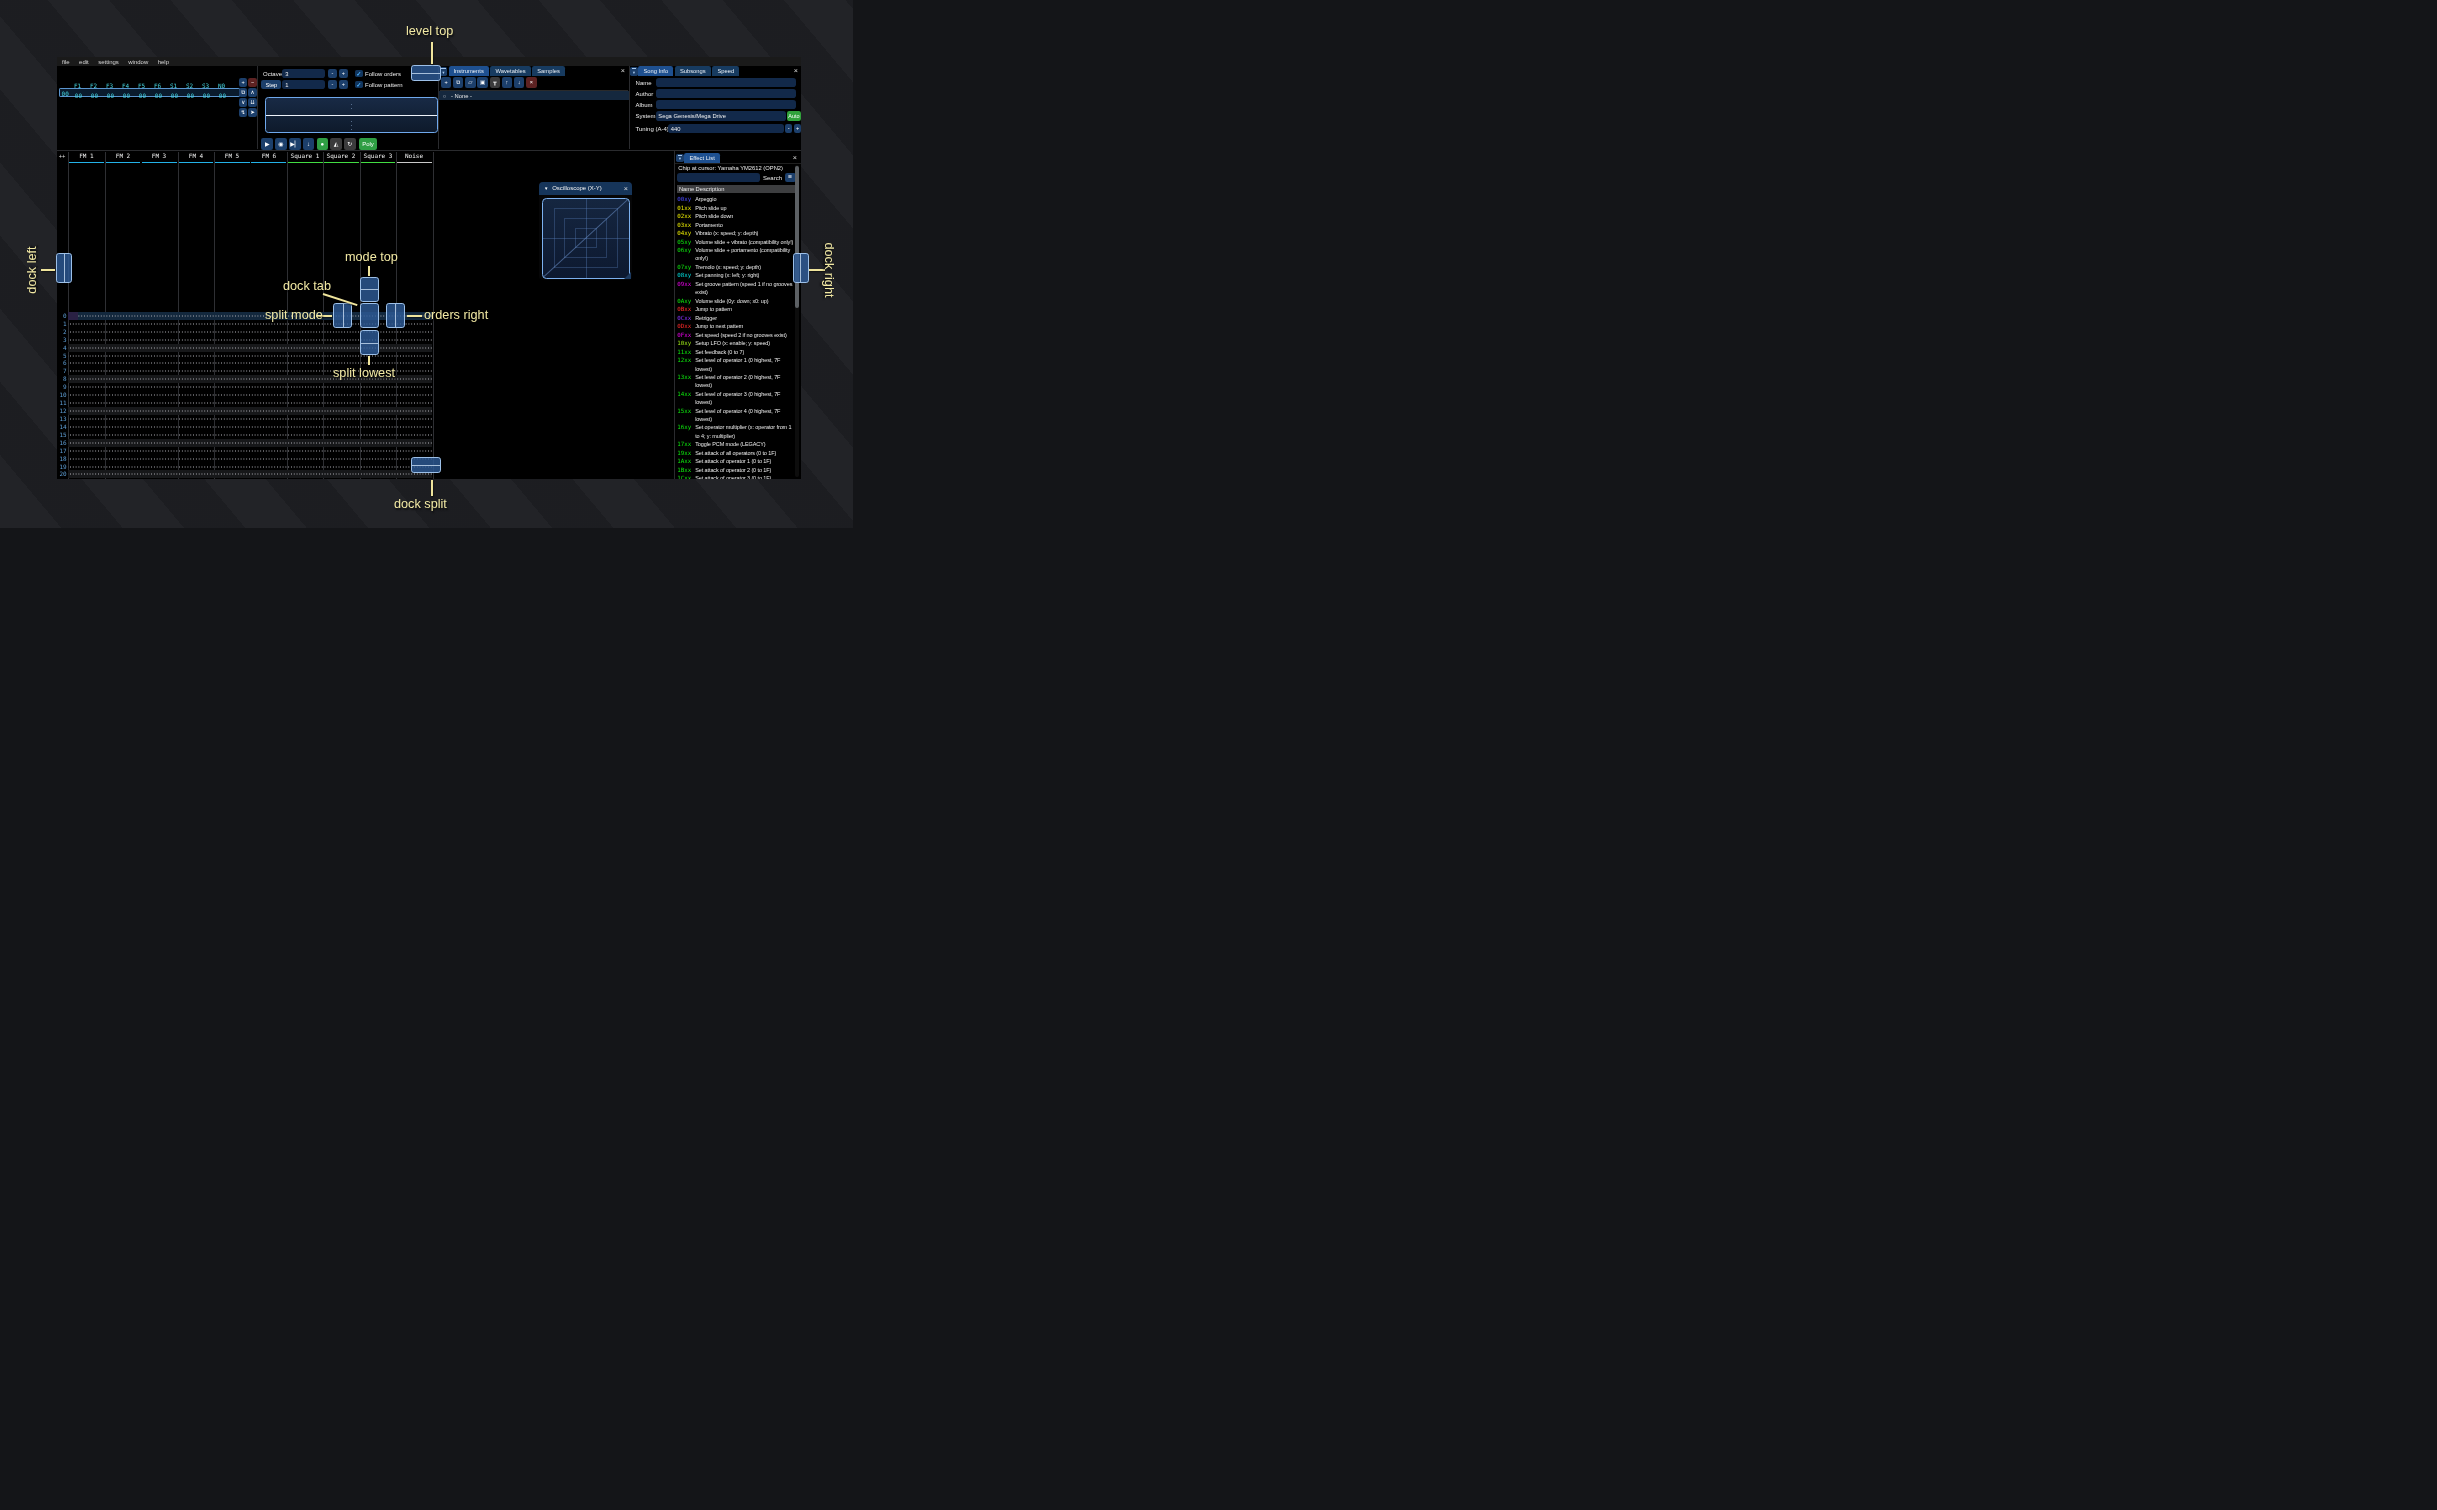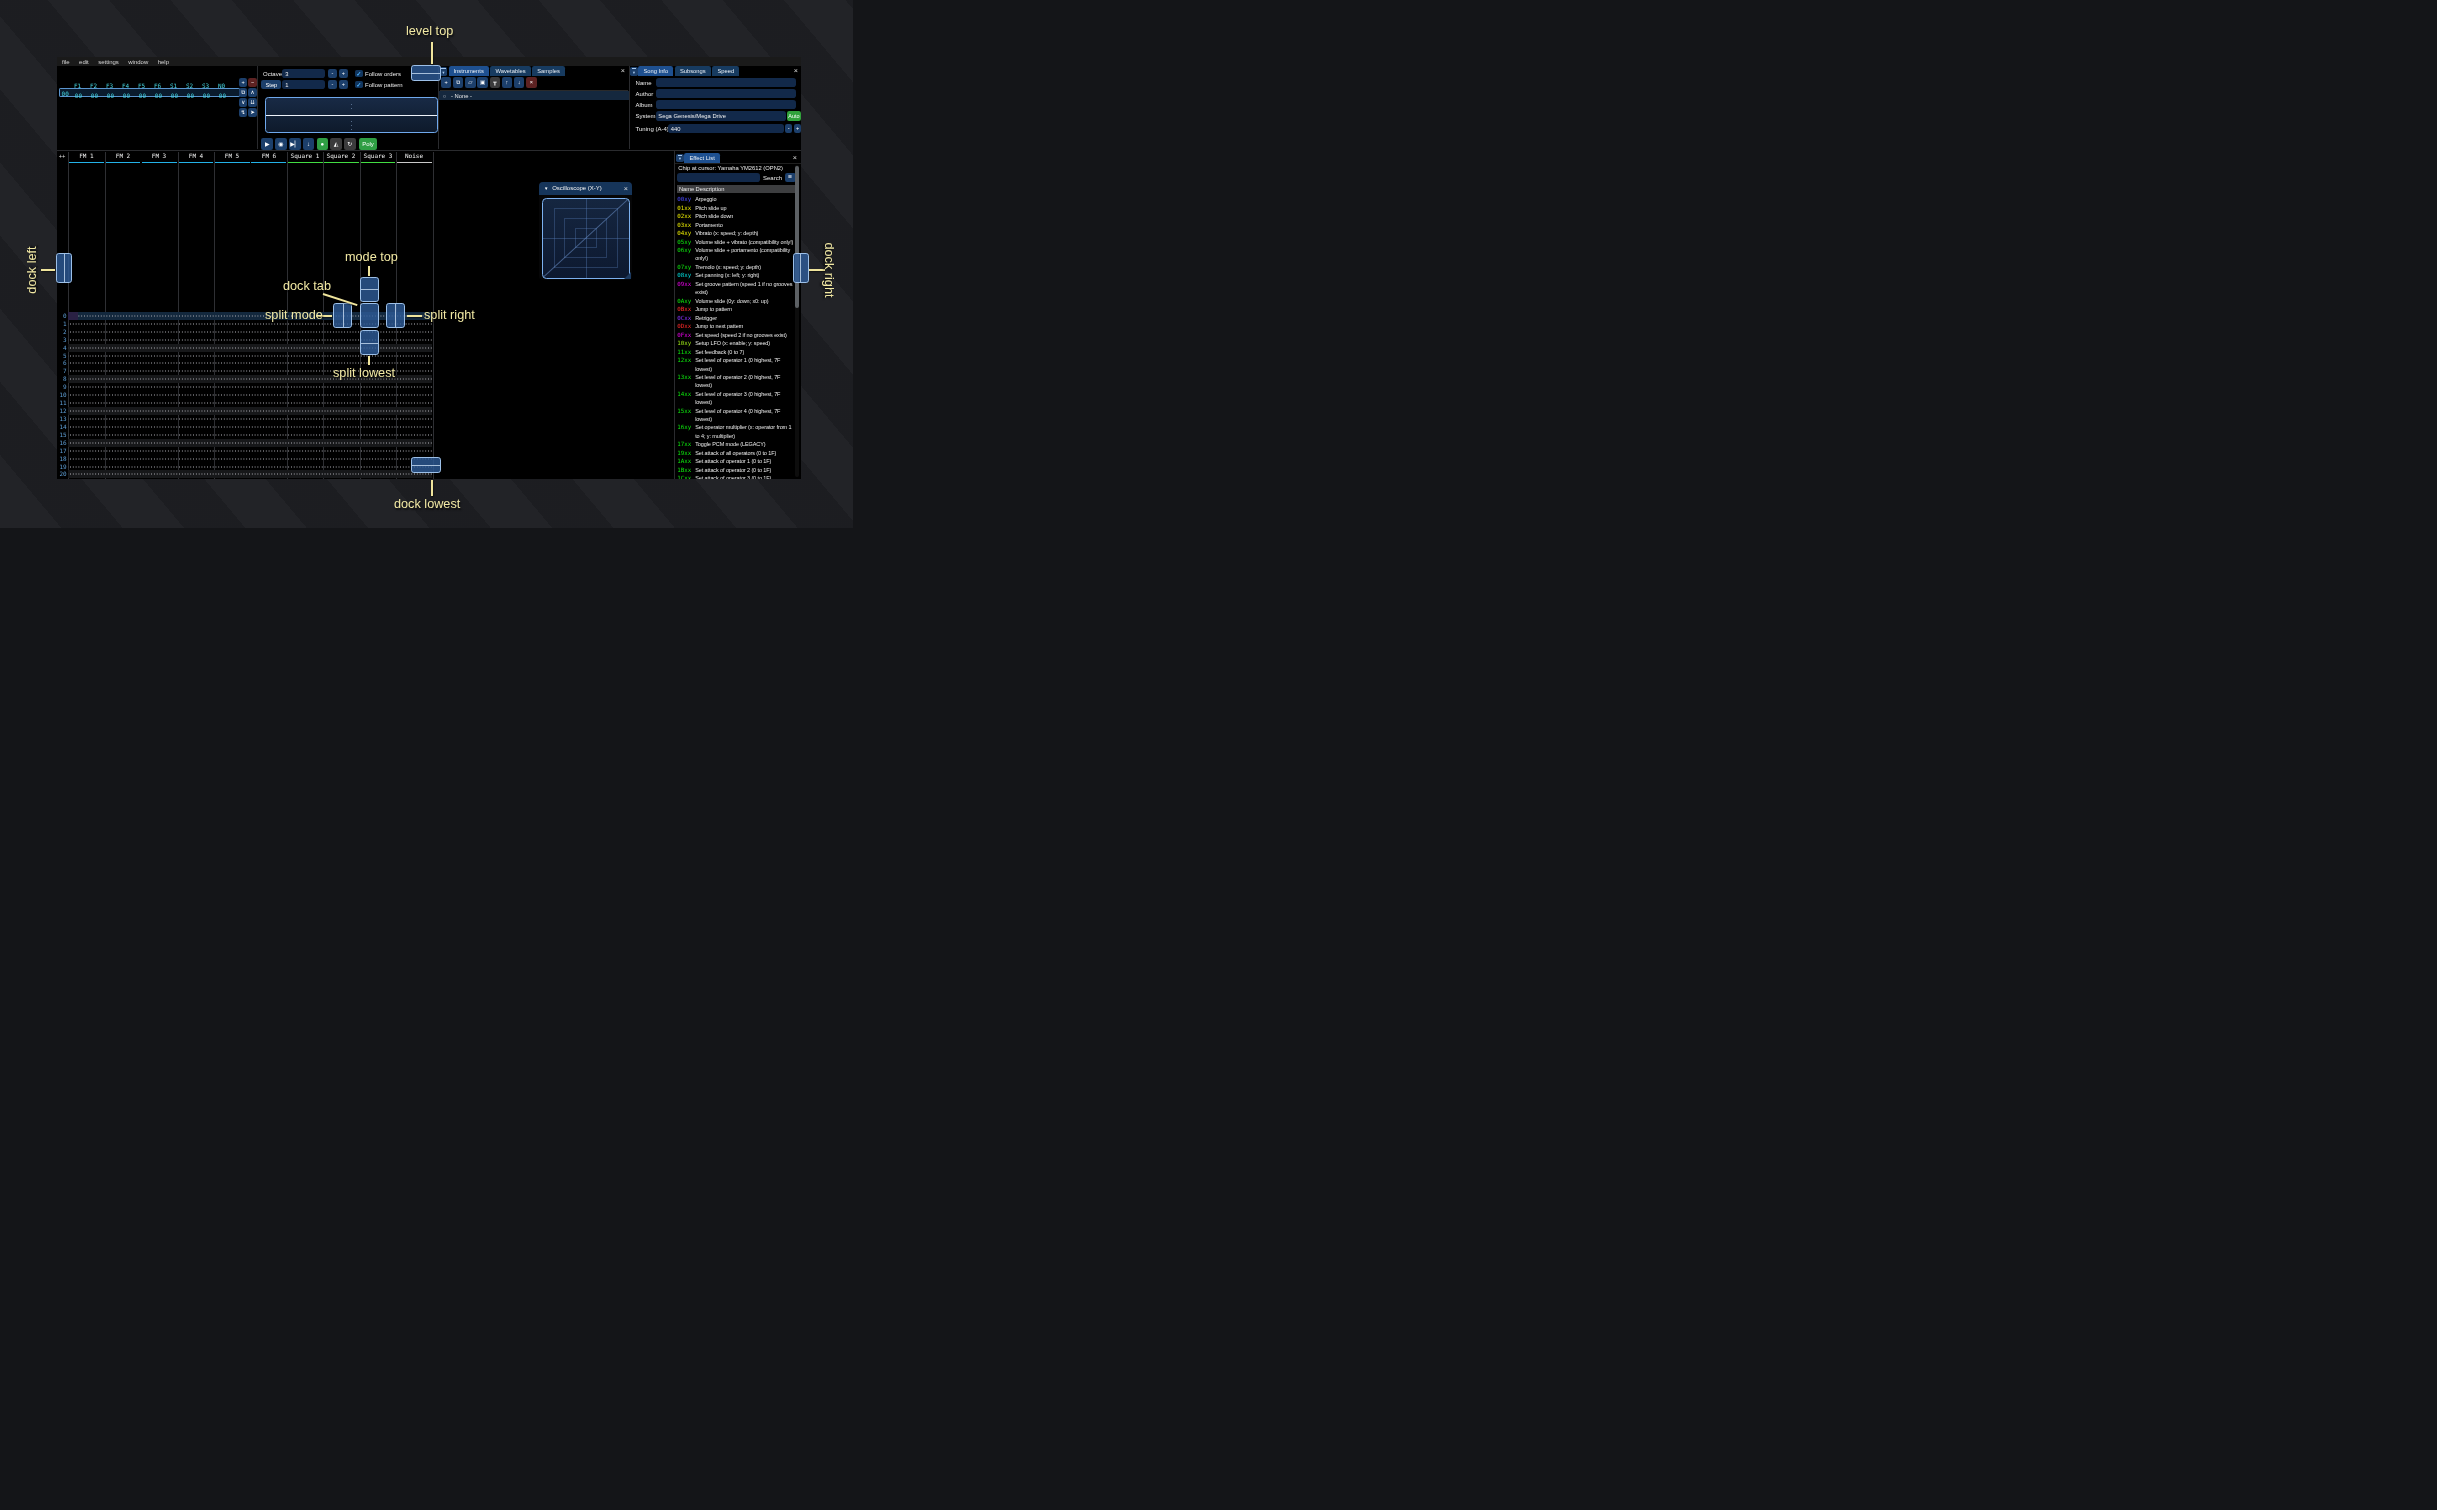--- a/index.html
+++ b/index.html
@@ -439,21 +439,21 @@
 
   <div class="dockrect" style="left:411px;top:65px;width:30px;height:16px;">
       <div class="hline" style="top:48%;"></div>
     </div>
   <div class="olabel" style="left:406px;top:24px;">level top</div>
   <div class="oline" style="left:431px;top:42px;width:2.2px;height:22px;"></div>
 
   <div class="dockrect" style="left:411px;top:457px;width:30px;height:16px;">
       <div class="hline" style="top:52%;"></div>
     </div>
-  <div class="olabel" style="left:394px;top:497px;">dock lowest</div>
+  <div class="olabel" style="left:394px;top:497px;">dock split</div>
   <div class="oline" style="left:431px;top:480px;width:2.2px;height:16px;"></div>
 
   <div class="dockrect" style="left:56px;top:253px;width:15.5px;height:30px;">
       <div class="vline" style="left:54%;"></div>
     </div>
   <div class="olabel" style="left:6.6px;top:263px;width:50px;text-align:center;transform:rotate(-90deg);transform-origin:center;">dock left</div>
   <div class="oline" style="left:41px;top:269px;width:14.4px;height:2.2px;"></div>
 
   <div class="dockrect" style="left:793px;top:253px;width:15.5px;height:30px;">
       <div class="vline" style="left:42%;"></div>
@@ -477,19 +477,19 @@
 
   <div class="olabel" style="left:345px;top:250px;">mode top</div>
   <div class="oline" style="left:368px;top:266px;width:2.2px;height:10px;"></div>
 
   <div class="olabel" style="left:283px;top:279px;">dock tab</div>
   <div class="oline" style="left:323px;top:293px;width:36px;height:2.2px;transform:rotate(18deg);transform-origin:left center;"></div>
 
   <div class="olabel" style="left:265px;top:308px;">split mode</div>
   <div class="oline" style="left:316px;top:315px;width:16px;height:2.2px;"></div>
 
-  <div class="olabel" style="left:424px;top:308px;">split right</div>
+  <div class="olabel" style="left:424px;top:308px;">orders right</div>
   <div class="oline" style="left:407px;top:315px;width:15px;height:2.2px;"></div>
 
   <div class="olabel" style="left:333px;top:366px;">split lowest</div>
   <div class="oline" style="left:368px;top:356px;width:2.2px;height:8.8px;"></div>
 </div>
 
 
 </body></html>

